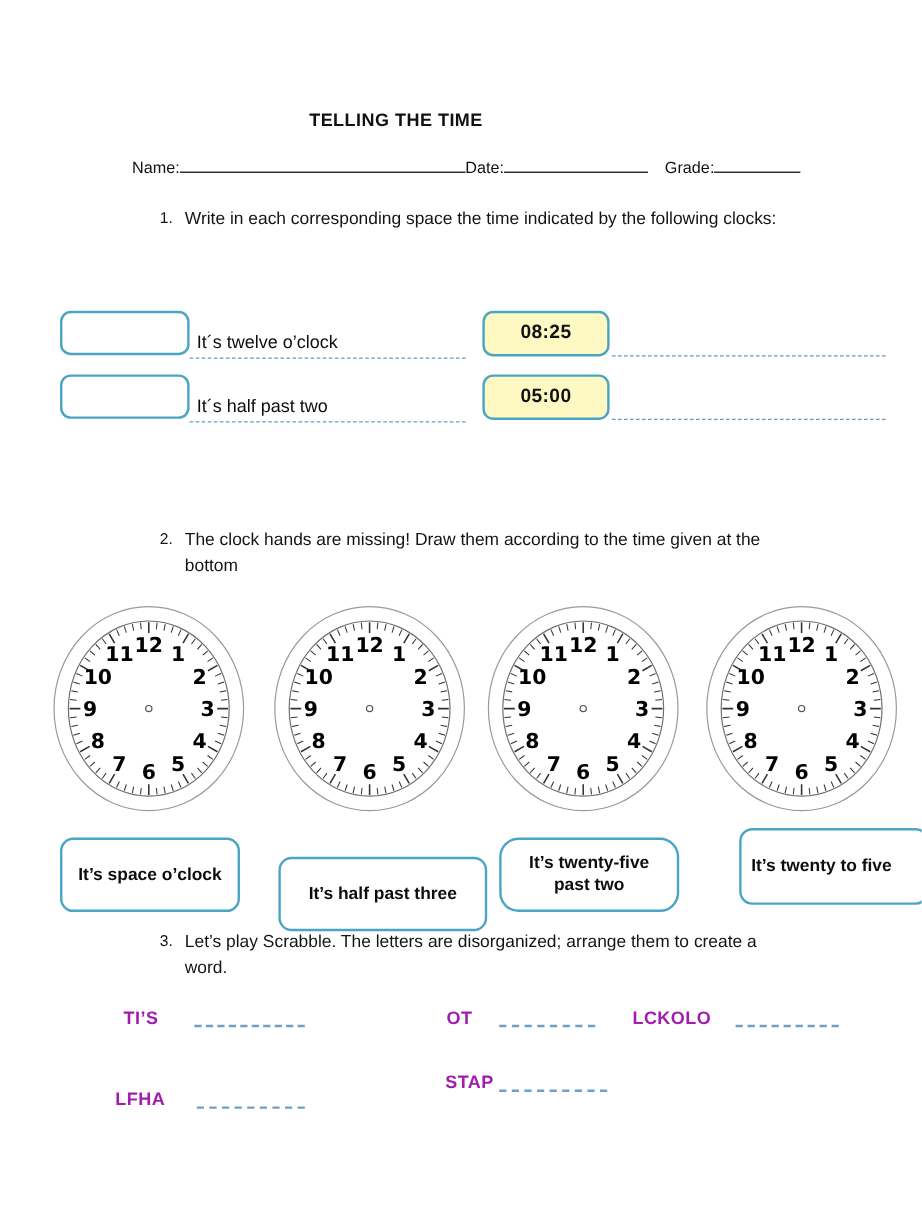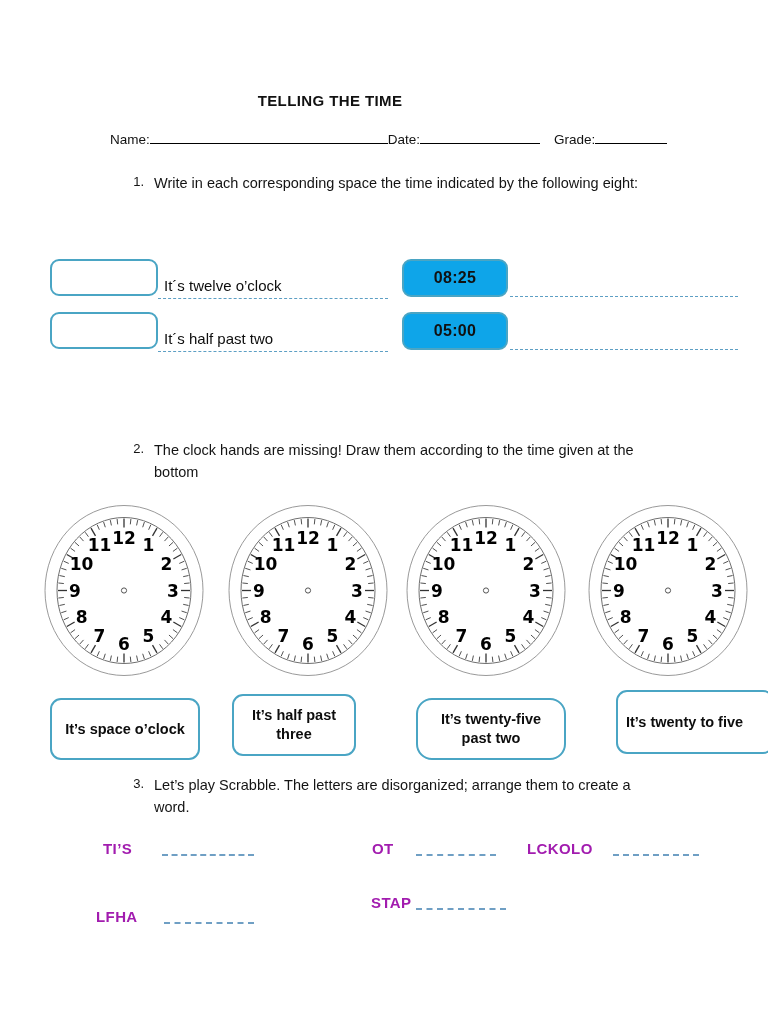--- a/index.html
+++ b/index.html
@@ -118,21 +118,21 @@
   }
 
   .time-box {
     position: absolute;
     left: 402px;
     top: 3px;
     width: 106px;
     height: 38px;
     border: 2.4px solid #4aa5c4;
     border-radius: 9px;
-    background: #0ea5e9;
+    background: #fef9c3;
     display: flex;
     align-items: center;
     justify-content: center;
     font-size: 16px;
     font-weight: bold;
     letter-spacing: 0.3px;
   }
   .time-line {
     position: absolute;
     left: 510px;
@@ -217,21 +217,21 @@
   <span class="lbl">Name:</span>
   <span class="fill fill-name"></span>
   <span class="lbl">Date:</span>
   <span class="fill fill-date"></span>
   <span class="lbl">Grade:</span>
   <span class="fill fill-grade"></span>
 </div>
 
 <div class="instr" id="instr1">
   <span class="num">1.</span>
-  <span class="txt">Write in each corresponding space the time indicated by the following eight:</span>
+  <span class="txt">Write in each corresponding space the time indicated by the following clocks:</span>
 </div>
 
 <div id="match">
 
   <div class="mrow">
     <div class="empty-box"></div>
     <div class="phrase-wrap">
       <span class="phrase">It´s twelve o’clock</span>
       <span class="phrase-line"></span>
     </div>
@@ -589,21 +589,21 @@
         </g>
         <circle cx="86" cy="87.5" r="2.6" fill="#ffffff" stroke="#555555" stroke-width="1"></circle>
       </svg>
     </div>
   </div>
 
 <div id="ansboxes">
     <div class="ans-box center" style="left: 50px; top: 8px; width: 150px; height: 62px;">
       <span>It’s space o’clock</span>
     </div>
-    <div class="ans-box center" style="left: 232px; top: 4px; width: 124px; height: 62px;">
+    <div class="ans-box center" style="left: 232px; top: 24px; width: 174px; height: 62px;">
       <span>It’s half past three</span>
     </div>
     <div class="ans-box center" style="left: 416px; top: 8px; width: 150px; height: 62px; border-radius: 16px;">
       <span>It’s twenty-five past two</span>
     </div>
     <div class="ans-box left" style="left: 616px; top: 0px; width: 158px; height: 64px;">
       <span>It’s twenty to five</span>
     </div>
   </div>
 

